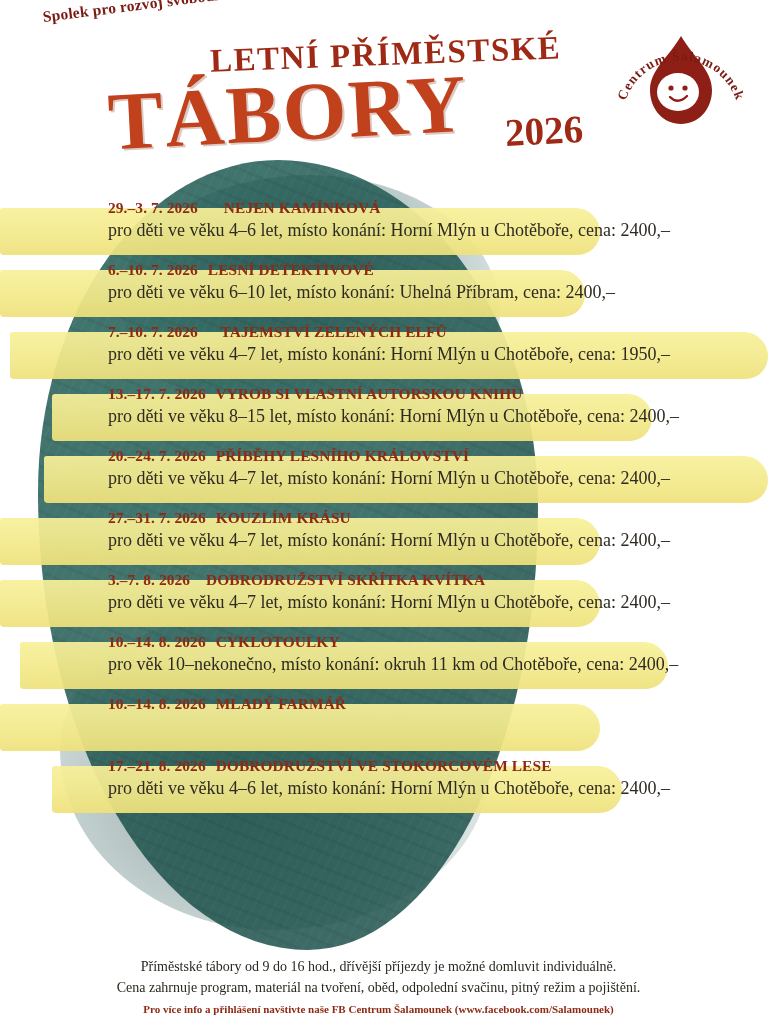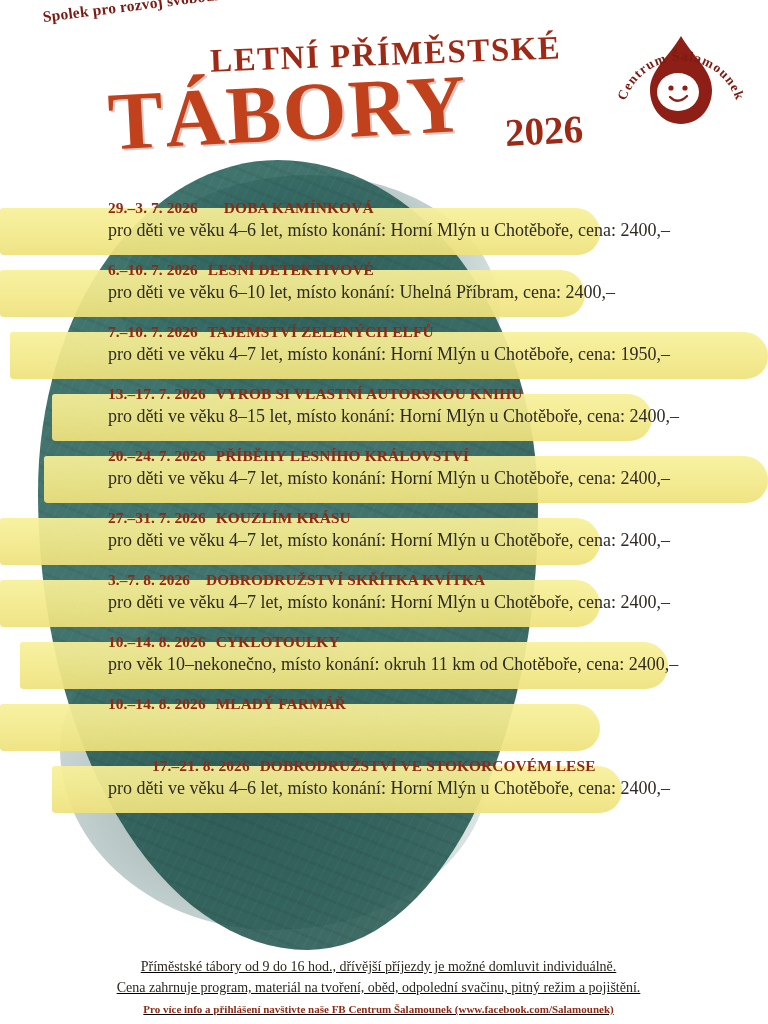--- a/index.html
+++ b/index.html
@@ -176,21 +176,20 @@
     white-space: nowrap;
   }
 
   
   .footer {
     position: absolute;
     left: 0;
     bottom: 4px;
     width: 757px;
     text-align: center;
-    text-decoration: underline;
   }
   .f1, .f2 {
     font-family: "Liberation Serif", serif;
     font-size: 14px;
     color: #2b2720;
     line-height: 21px;
   }
   .f3 {
     font-family: "Liberation Serif", serif;
     font-weight: bold;
@@ -235,42 +234,42 @@
     </svg>
   </div>
 
   <div class="rows">
 
     <div class="row">
       <div class="hl" style="left:0px; top:12px; width:600px;"></div>
       <div class="row-text">
         <div class="line1">
           <span style="margin-right: 22px;">29.–3. 7. 2026</span>
-          <span class="nm">DOBA KAMÍNKOVÁ</span>
+          <span class="nm">NEJEN KAMÍNKOVÁ</span>
         </div>
         <div class="line2">pro děti ve věku 4–6 let, místo konání: Horní Mlýn u Chotěboře, cena: 2400,–</div>
       </div>
     </div>
 
     <div class="row">
       <div class="hl" style="left:0px; top:12px; width:585px;"></div>
       <div class="row-text">
         <div class="line1">
           <span style="margin-right: 6px;">6.–10. 7. 2026</span>
           <span class="nm">LESNÍ DETEKTIVOVÉ</span>
         </div>
         <div class="line2">pro děti ve věku 6–10 let, místo konání: Uhelná Příbram, cena: 2400,–</div>
       </div>
     </div>
 
     <div class="row">
       <div class="hl" style="left:10px; top:12px; width:758px;"></div>
       <div class="row-text">
         <div class="line1">
-          <span style="margin-right: 6px;">7.–10. 7. 2026</span>
+          <span style="margin-right: 19px;">7.–10. 7. 2026</span>
           <span class="nm">TAJEMSTVÍ ZELENÝCH ELFŮ</span>
         </div>
         <div class="line2">pro děti ve věku 4–7 let, místo konání: Horní Mlýn u Chotěboře, cena: 1950,–</div>
       </div>
     </div>
 
     <div class="row">
       <div class="hl" style="left:52px; top:12px; width:600px;"></div>
       <div class="row-text">
         <div class="line1">
@@ -334,21 +333,21 @@
           <span style="margin-right: 6px;">10.–14. 8. 2026</span>
           <span class="nm">MLADÝ FARMÁŘ</span>
         </div>
       </div>
     </div>
 
     <div class="row">
       <div class="hl" style="left:52px; top:12px; width:570px;"></div>
       <div class="row-text">
         <div class="line1">
-          <span style="margin-right: 6px; margin-left: 44px;">17.–21. 8. 2026</span>
+          <span style="margin-right: 6px;">17.–21. 8. 2026</span>
           <span class="nm">DOBRODRUŽSTVÍ VE STOKORCOVÉM LESE</span>
         </div>
         <div class="line2">pro děti ve věku 4–6 let, místo konání: Horní Mlýn u Chotěboře, cena: 2400,–</div>
       </div>
     </div>
 
   </div>
 
   <div class="footer">
     <div class="f1">Příměstské tábory od 9 do 16 hod., dřívější příjezdy je možné domluvit individuálně.</div>

